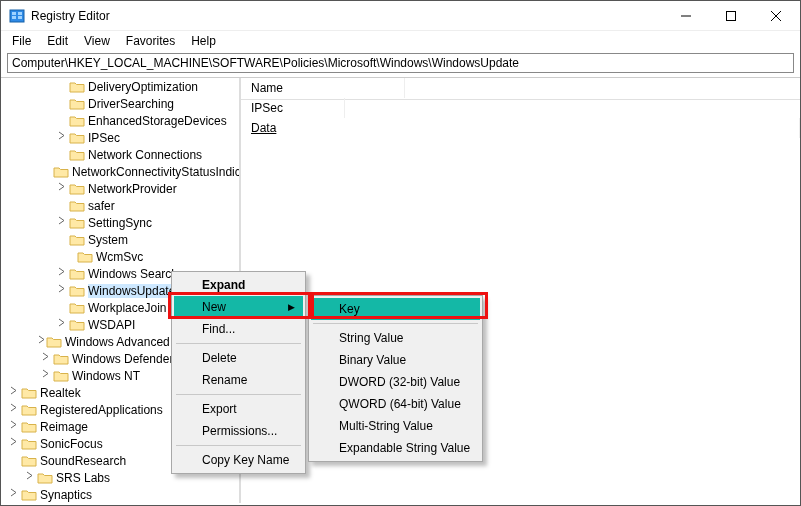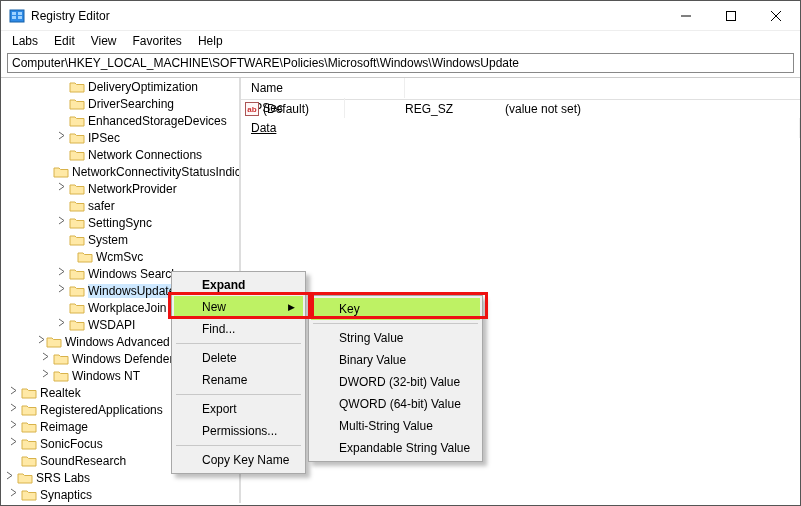--- a/index.html
+++ b/index.html
@@ -44,21 +44,21 @@
   .listheader .col { padding:3px 6px; border-right:1px solid #eee;}
   .col-name{width:160px;} .col-type{width:100px;} .col-data{flex:1;text-decoration:underline;}
   .listrow { display:flex; height:18px; align-items:center; padding-left:4px;}
   .listrow .cell-name{width:160px; display:flex;align-items:center;gap:4px;}
   .listrow .cell-type{width:100px;}
   .listrow .cell-data{flex:1;}
   .abicon{ width:14px; height:14px; border:1px solid #a55; display:inline-flex; align-items:center; justify-content:center; font-size:8px; color:#c33; font-weight:bold; background:#fff8f8;}
   
   .context { position:absolute; background:#f0f0f0; border:1px solid #a8a8a8; box-shadow:4px 4px 4px rgba(0,0,0,.25); padding:2px; z-index:50;}
   .context .citem { height:22px; display:flex; align-items:center; padding:0 30px 0 28px; position:relative; white-space:nowrap;}
-  .context .citem:hover, .context .citem.hl { background:#bef264; }
+  .context .citem:hover, .context .citem.hl { background:#14b8a6; }
   .context .csep { height:1px; background:#c8c8c8; margin:3px 2px; }
   .context .arrow { position:absolute; right:8px; font-size:9px;}
   .redbox1 { position:absolute; border:3px solid #e11; z-index:60; pointer-events:none;}
   .folder svg, .title-icon svg { display:block;}
 </style>
 </head>
 <body>
 
 <div class="titlebar">
   <span class="title-icon">
@@ -84,21 +84,21 @@
     </div>
   <div class="winbtn">
       <svg width="10" height="10">
         <line x1="0" y1="0" x2="10" y2="10" stroke="#000"></line>
         <line x1="10" y1="0" x2="0" y2="10" stroke="#000"></line>
       </svg>
     </div>
 </div>
 
 <div class="menubar">
-  <span class="menuitem">Labs</span>
+  <span class="menuitem">File</span>
   <span class="menuitem">Edit</span>
   <span class="menuitem">View</span>
   <span class="menuitem">Favorites</span>
   <span class="menuitem">Help</span>
 </div>
 
 <div class="addressrow">
   <span>Computer\HKEY_LOCAL_MACHINE\SOFTWARE\Policies\Microsoft\Windows\WindowsUpdate</span>
 </div>
 
@@ -356,21 +356,21 @@
   </div>
       <div class="node" style="padding-left:4px">
     <span class="expander"></span>
     <span class="folder">
           <svg width="16" height="14">
             <path d="M1 3 h5 l1.5 1.5 H15 V12 H1 Z" fill="#ffe9a6" stroke="#d8b24a"></path>
           </svg>
         </span>
     <span class="">SoundResearch</span>
   </div>
-      <div class="node" style="padding-left:0">
+      <div class="node" style="padding-left:20px">
     <span class="expander">
           <svg width="9" height="9">
             <path d="M2 1 L7 4.5 L2 8" fill="none" stroke="#666"></path>
           </svg>
         </span>
     <span class="folder">
           <svg width="16" height="14">
             <path d="M1 3 h5 l1.5 1.5 H15 V12 H1 Z" fill="#ffe9a6" stroke="#d8b24a"></path>
           </svg>
         </span>
@@ -389,30 +389,20 @@
         </span>
     <span class="">Synaptics</span>
   </div>
     </div>
   <div class="listpane">
     <div class="listheader">
       <div class="col col-name">Name</div>
       <div class="col col-type">IPSec</div>
       <div class="col col-data">Data</div>
     </div>
-    <div id="listrows">
-        <div class="listrow">
-    <span class="cell-name">
-            <span class="abicon">ab</span>
-            <span>(Default)</span>
-          </span>
-    <span class="cell-type">REG_SZ</span>
-    <span class="cell-data">(value not set)</span>
-  </div>
-      </div>
   </div>
 </div>
 
 <div class="context" id="ctx1" style="left:170px; top:270px; width:135px;">
     <div class="citem " style="font-weight:bold">
       <span>Expand</span>
     </div>
     <div class="citem hl">
       <span>New</span>
       <span class="arrow">▶</span>

